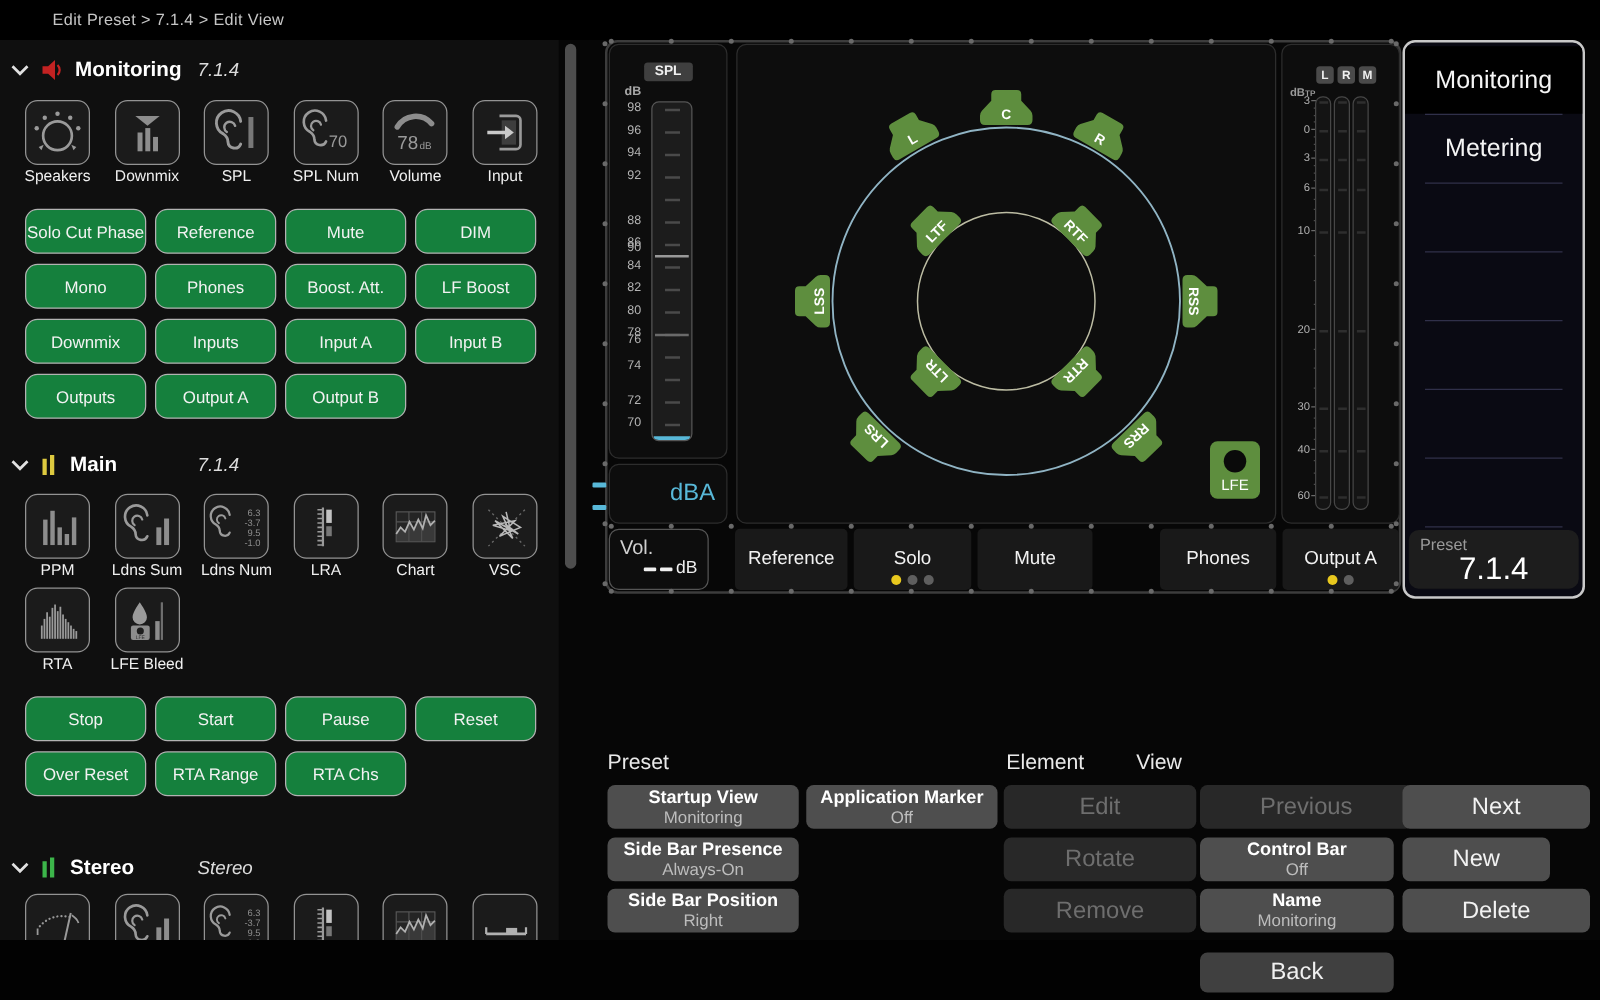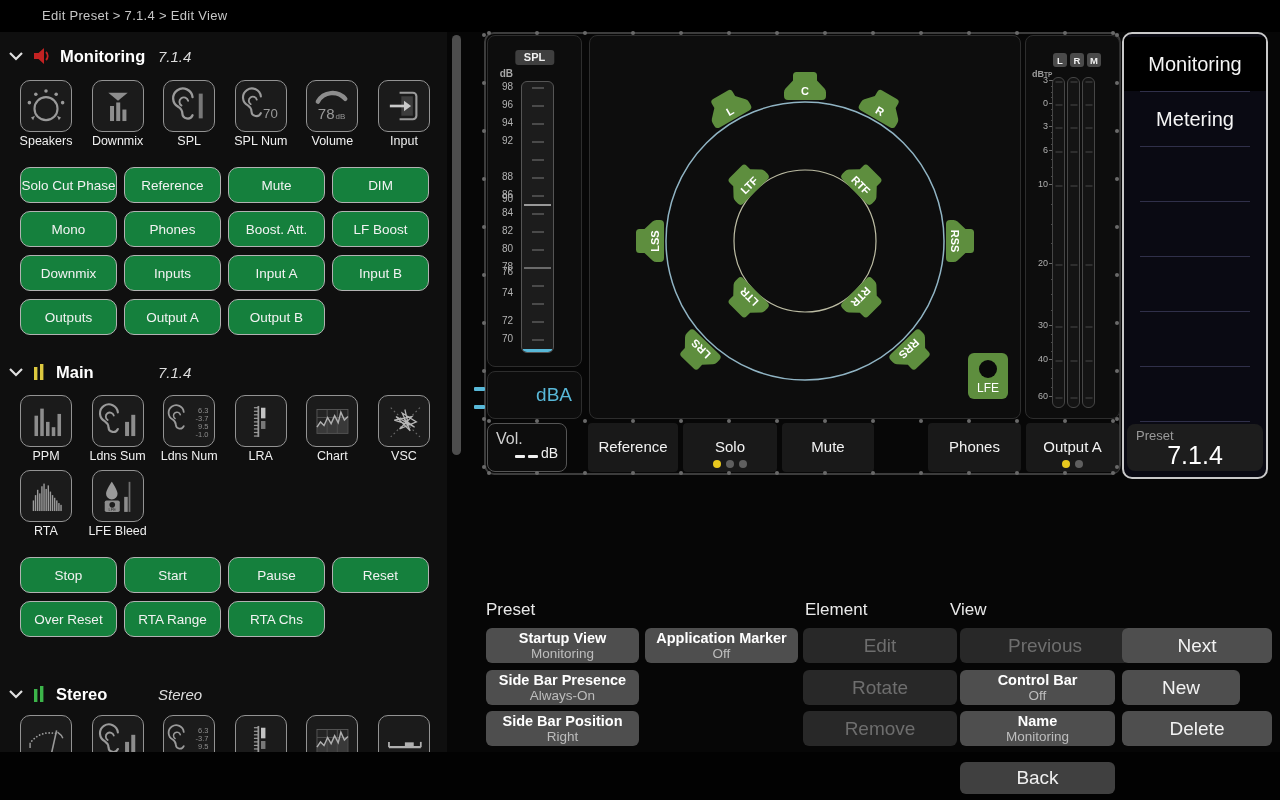--- a/index.html
+++ b/index.html
@@ -745,21 +745,21 @@
       <div class="sb-divider"></div>
     </div>
   <div id="sb-preset">
     <div id="sb-preset-label">Preset</div>
     <div id="sb-preset-value">7.1.4</div>
   </div>
 </div>
 
 <div class="bp-heading" style="left:486px;top:600px;">Preset</div>
 <div class="bp-heading" style="left:805px;top:600px;">Element</div>
-<div class="bp-heading" style="left:950px;top:600px;">View</div>
+<div class="bp-heading" style="left:909px;top:600px;">View</div>
 <div id="bottom-root">
     <div class="btn-setting" style="left: 486px; top: 628px; width: 153px; height: 35px;">
       <div class="t">Startup View</div>
       <div class="v">Monitoring</div>
     </div>
     <div class="btn-setting" style="left: 645px; top: 628px; width: 153px; height: 35px;">
       <div class="t">Application Marker</div>
       <div class="v">Off</div>
     </div>
     <div class="btn-setting" style="left: 486px; top: 670px; width: 153px; height: 35px;">

